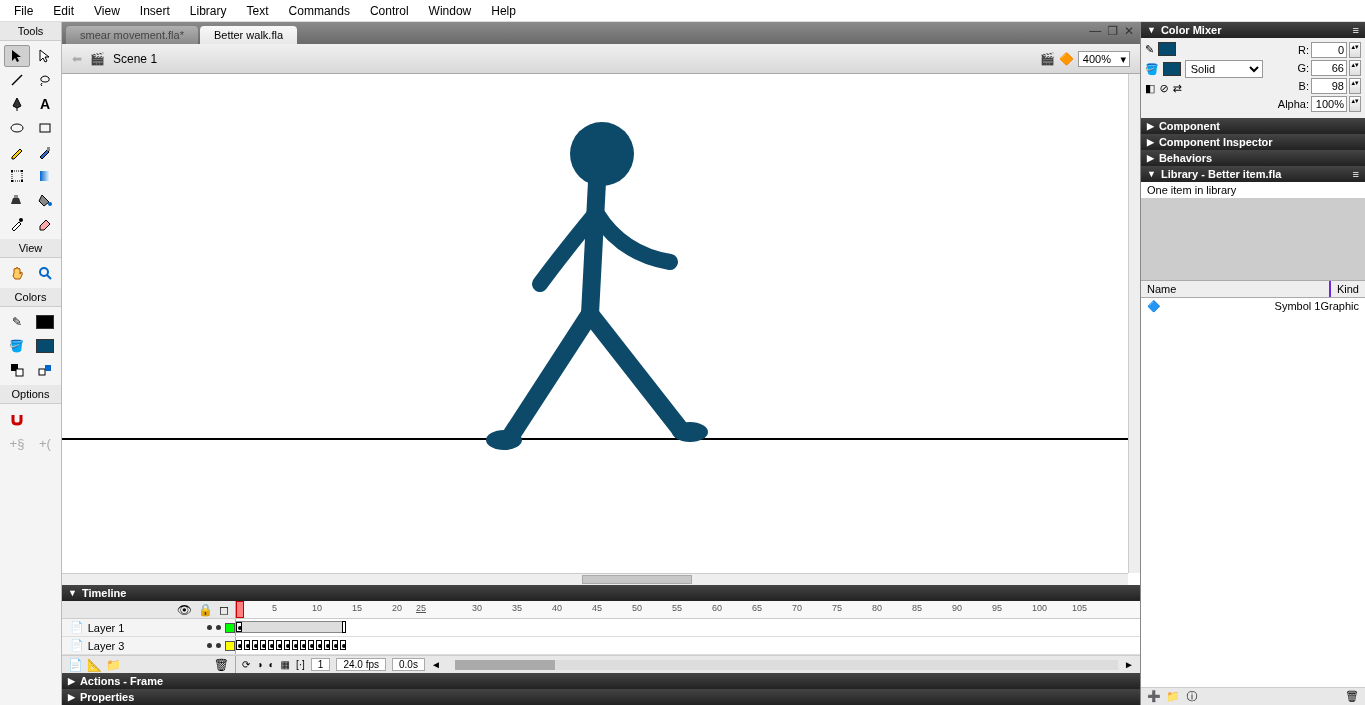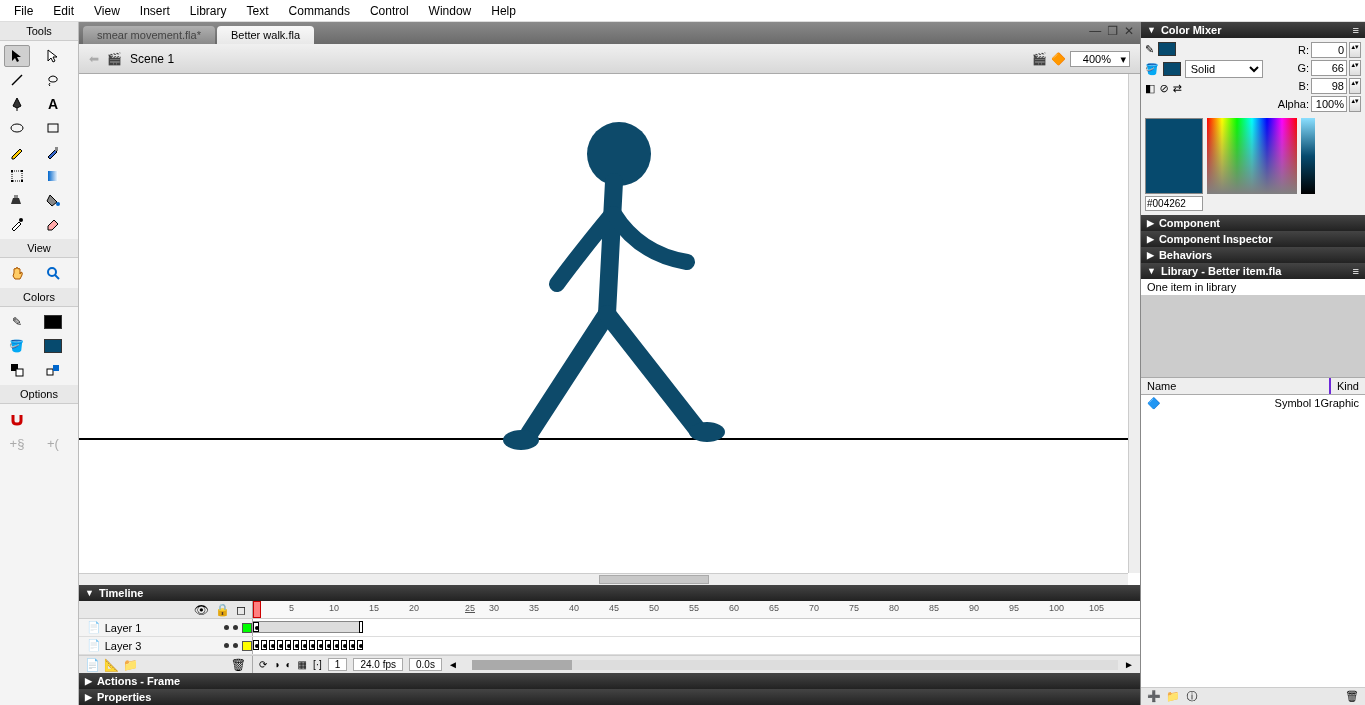--- a/index.html
+++ b/index.html
@@ -6,38 +6,38 @@
 body { width: 1365px; height: 705px; background: #fff; overflow: hidden; position: relative; font-size: 12px; }
 
 
 .menubar { height: 22px; background: #fff; display: flex; align-items: center; padding: 0 4px; border-bottom: 1px solid #ddd; }
 .menubar .item { padding: 3px 10px; cursor: default; }
 
 
 .main { display: flex; height: 683px; }
 
 
-.tools-panel { width: 79px; background: #f4f4f4; border-right: 1px solid #bbb; display: flex; flex-direction: column; }
+.tools-panel { width: 62px; background: #f4f4f4; border-right: 1px solid #bbb; display: flex; flex-direction: column; }
 .panel-header { background: #e8e8e8; text-align: center; padding: 3px; font-size: 11px; border-bottom: 1px solid #ccc; }
 .tool-grid { display: grid; grid-template-columns: 1fr 1fr; gap: 2px; padding: 4px; }
 .tool-btn { width: 26px; height: 22px; display: flex; align-items: center; justify-content: center; cursor: pointer; border-radius: 2px; }
 .tool-btn.sel { background: #d0d0d0; border: 1px solid #999; }
 .swatch { width: 18px; height: 14px; border: 1px solid #333; display: inline-block; }
 .swatch.stroke { background: #000; }
 .swatch.fill { background: #064a6e; }
 
 
 .workspace { flex: 1; display: flex; flex-direction: column; background: #6a6a6a; }
 .tabs { height: 22px; background: linear-gradient(#8a8a8a,#6a6a6a); display: flex; align-items: flex-end; padding: 0 4px; position: relative; }
 .tab { padding: 3px 14px; background: linear-gradient(#b0b0b0,#8a8a8a); color: #444; border-radius: 4px 4px 0 0; font-size: 11px; margin-right: 2px; }
 .tab.active { background: linear-gradient(#f8f8f8,#e8e8e8); color: #000; }
 .tab-controls { position: absolute; right: 6px; top: 2px; display: flex; gap: 6px; color: #333; font-size: 12px; }
 .scene-bar { height: 30px; background: linear-gradient(#f0f0f0,#d8d8d8); display: flex; align-items: center; padding: 0 10px; gap: 8px; border-bottom: 1px solid #aaa; }
 .zoom-box { margin-left: auto; display: flex; align-items: center; gap: 4px; }
-.zoom-select { background: #fff; border: 1px solid #999; padding: 1px 18px 1px 12px; font-size: 11px; position: relative; }
+.zoom-select { background: #fff; border: 1px solid #999; padding: 1px 18px 1px 4px; font-size: 11px; position: relative; }
 .zoom-select::after { content: "▾"; position: absolute; right: 3px; }
 
 .canvas-area { flex: 1; background: #fff; position: relative; overflow: hidden; }
 .canvas-area .scroll-y { position: absolute; right: 0; top: 0; bottom: 12px; width: 12px; background: #eee; border-left: 1px solid #ccc; }
 .canvas-area .scroll-x { position: absolute; left: 0; right: 12px; bottom: 0; height: 12px; background: #eee; border-top: 1px solid #ccc; }
 .canvas-area .scroll-x .thumb { position: absolute; left: 520px; width: 110px; top: 1px; bottom: 1px; background: #c8c8c8; border: 1px solid #aaa; }
 .stick { position: absolute; left: 350px; top: 30px; }
 .ground { position: absolute; left: 0; right: 12px; top: 364px; height: 2px; background: #000; }
 
 
@@ -315,21 +315,21 @@
             <span>👁</span>
             <span>🔒</span>
             <span>◻</span>
           </div>
           <div class="tl-ruler" id="ruler">
             <div class="playhead-frame"></div>
           <span class="tick" style="left: 36px;">5</span>
               <span class="tick" style="left: 76px;">10</span>
               <span class="tick" style="left: 116px; text-align: right;">15</span>
               <span class="tick" style="left: 156px;">20</span>
-              <span class="tick" style="left: 212px; text-decoration: underline;">25</span>
+              <span class="tick" style="left: 180px; text-decoration: underline;">25</span>
               <span class="tick" style="left: 236px;">30</span>
               <span class="tick" style="left: 276px;">35</span>
               <span class="tick" style="left: 316px;">40</span>
               <span class="tick" style="left: 356px;">45</span>
               <span class="tick" style="left: 396px;">50</span>
               <span class="tick" style="left: 436px;">55</span>
               <span class="tick" style="left: 476px;">60</span>
               <span class="tick" style="left: 516px;">65</span>
               <span class="tick" style="left: 556px;">70</span>
               <span class="tick" style="left: 596px;">75</span>
@@ -455,28 +455,20 @@
               <input value="98" style="">
               <span class="step">▴▾</span>
             </div>
           <div class="rgb-row">
               <span>Alpha:</span>
               <input value="100%" style="">
               <span class="step">▴▾</span>
             </div>
         </div>
       </div>
-      <div class="color-preview">
-        <div>
-          <div class="cp-swatch"></div>
-          <input class="cp-hex" value="#004262" style="">
-        </div>
-        <div class="cp-picker"></div>
-        <div class="cp-slider"></div>
-      </div>
     </div>
     <div class="panel-title-dark">
         <span class="arrow">▶</span>
         <span>Component</span>
       </div>
     <div class="panel-title-dark">
         <span class="arrow">▶</span>
         <span>Component Inspector</span>
       </div>
     <div class="panel-title-dark">

